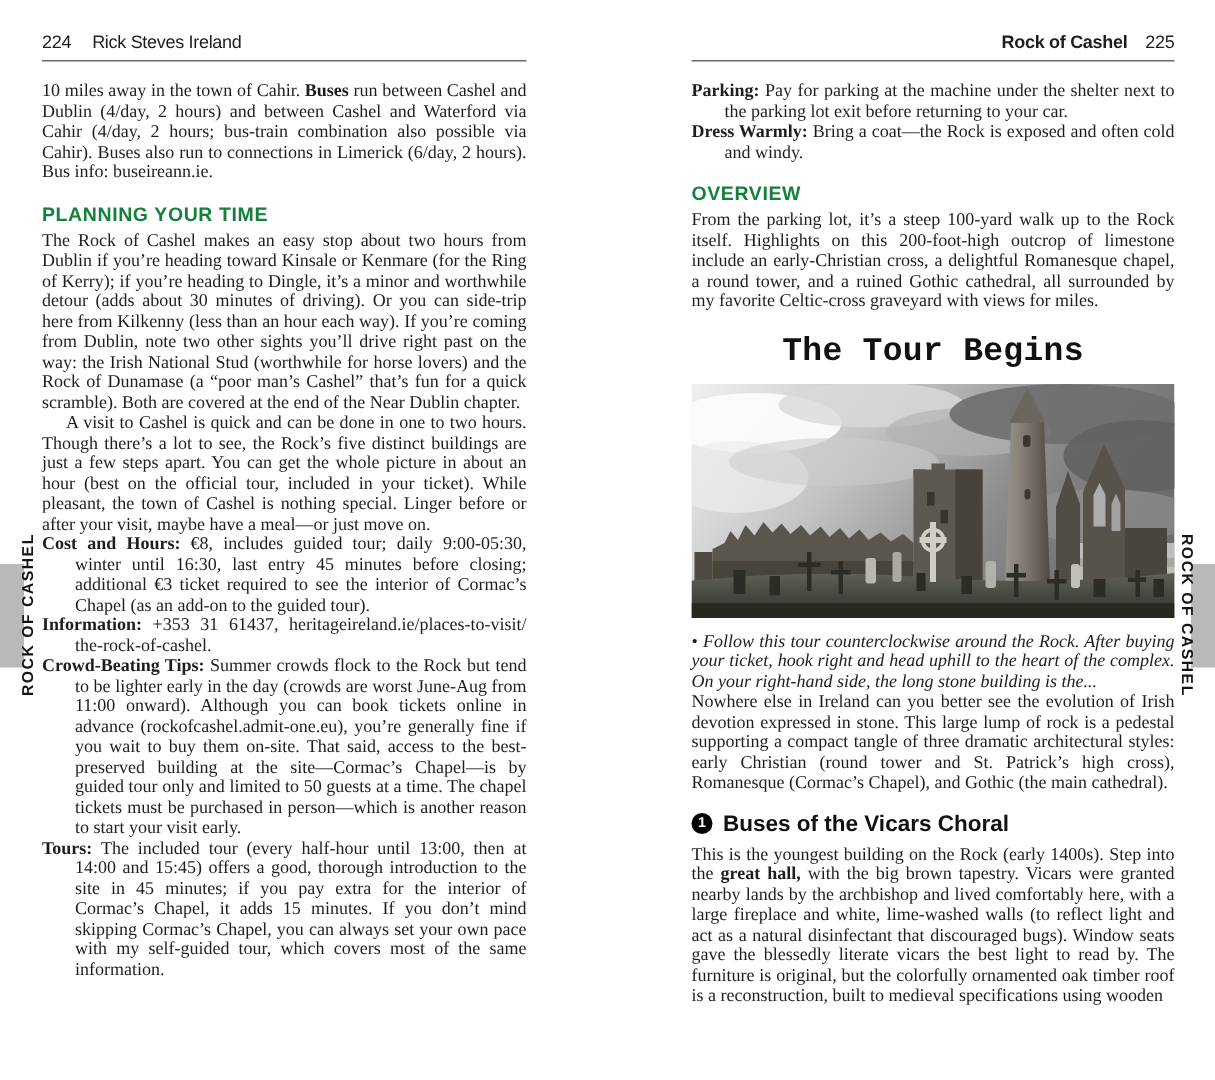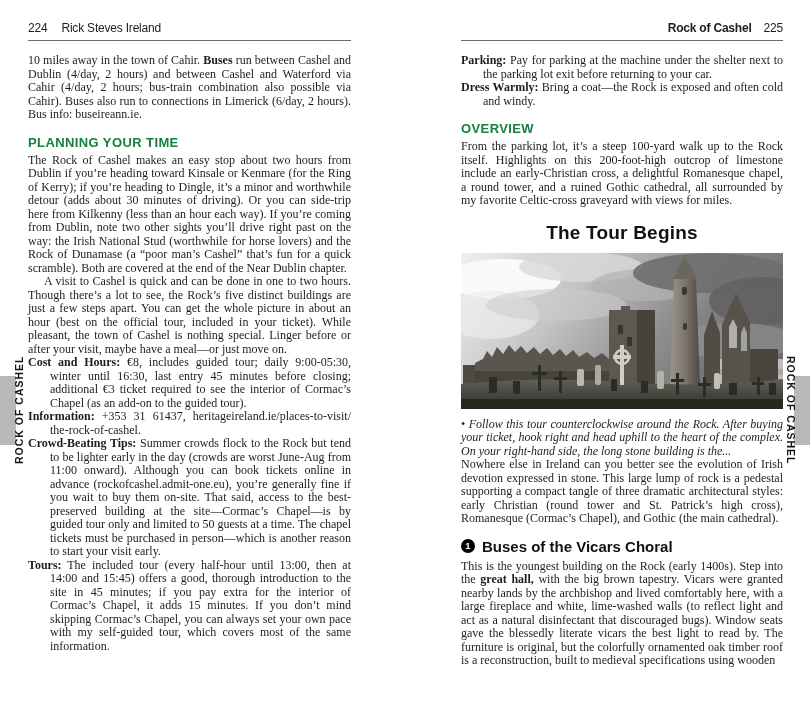--- a/index.html
+++ b/index.html
@@ -18,21 +18,21 @@
   .hdr-right .sect{font-weight:bold;margin-right:12px;}
 
   p{margin:0;font-size:12px;line-height:13.5px;text-align:justify;}
   .indent{text-indent:16px;}
   .hang{padding-left:22px;text-indent:-22px;}
   .rb{font-weight:bold;}
   .ri{font-style:italic;}
 
   .h-caps{font-family:Liberation Sans, sans-serif;font-weight:bold;font-size:13px;
           letter-spacing:0.4px;margin:13px 0 4px;color:#15803d;}
-  .h-center{font-family:Liberation Sans, sans-serif;font-weight:bold;font-size:19px;
+  .h-center{font-family:Liberation Mono, monospace;font-weight:bold;font-size:22px;
             letter-spacing:0.2px;text-align:center;margin:14px 0 9px;color:#111;}
   .h-stop{font-family:"Liberation Sans",sans-serif;font-weight:bold;font-size:15px;
           margin:12px 0 5px;color:#111;display:flex;align-items:center;}
   .stop-num{flex:0 0 auto;width:14px;height:14px;border-radius:50%;background:#000;color:#fff;
             font-size:9.5px;line-height:14px;text-align:center;margin-right:7px;
             font-family:"Liberation Sans",sans-serif;font-weight:bold;}
 
   .photo{display:block;margin:8px 0 9px;}
 
   .tab-box{position:absolute;width:16px;height:69px;top:376px;}

